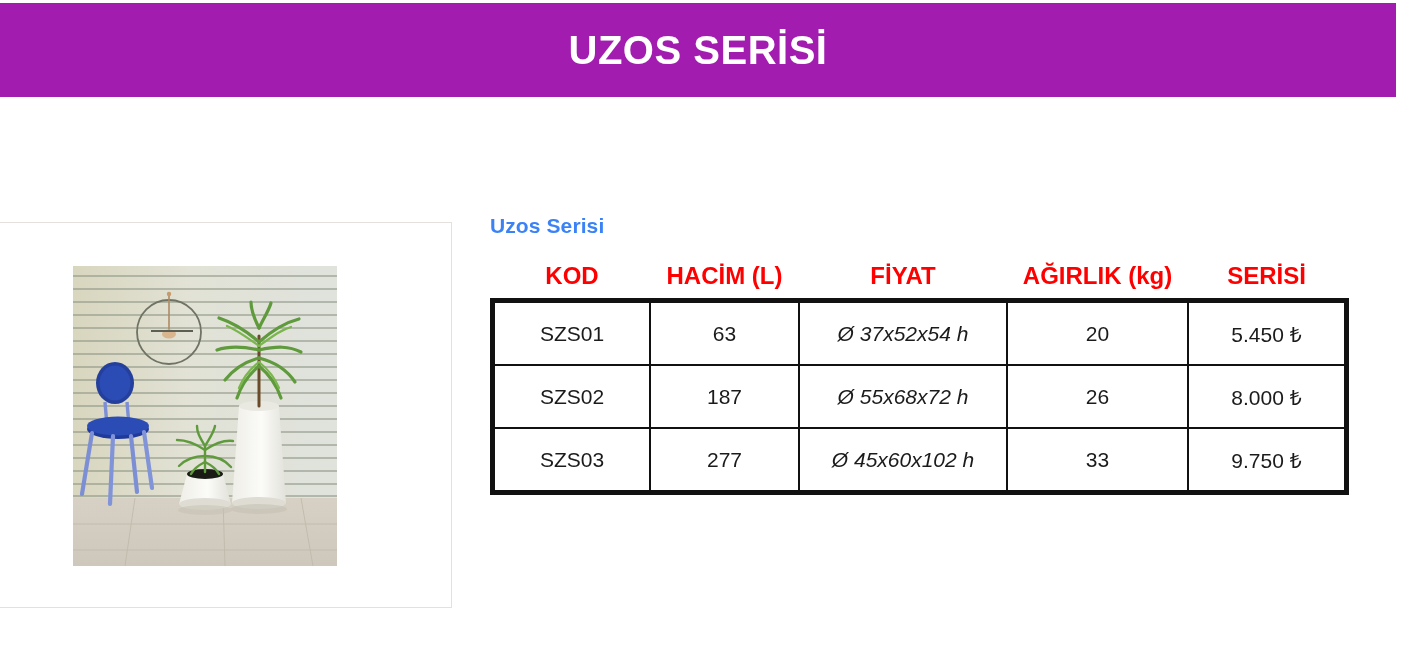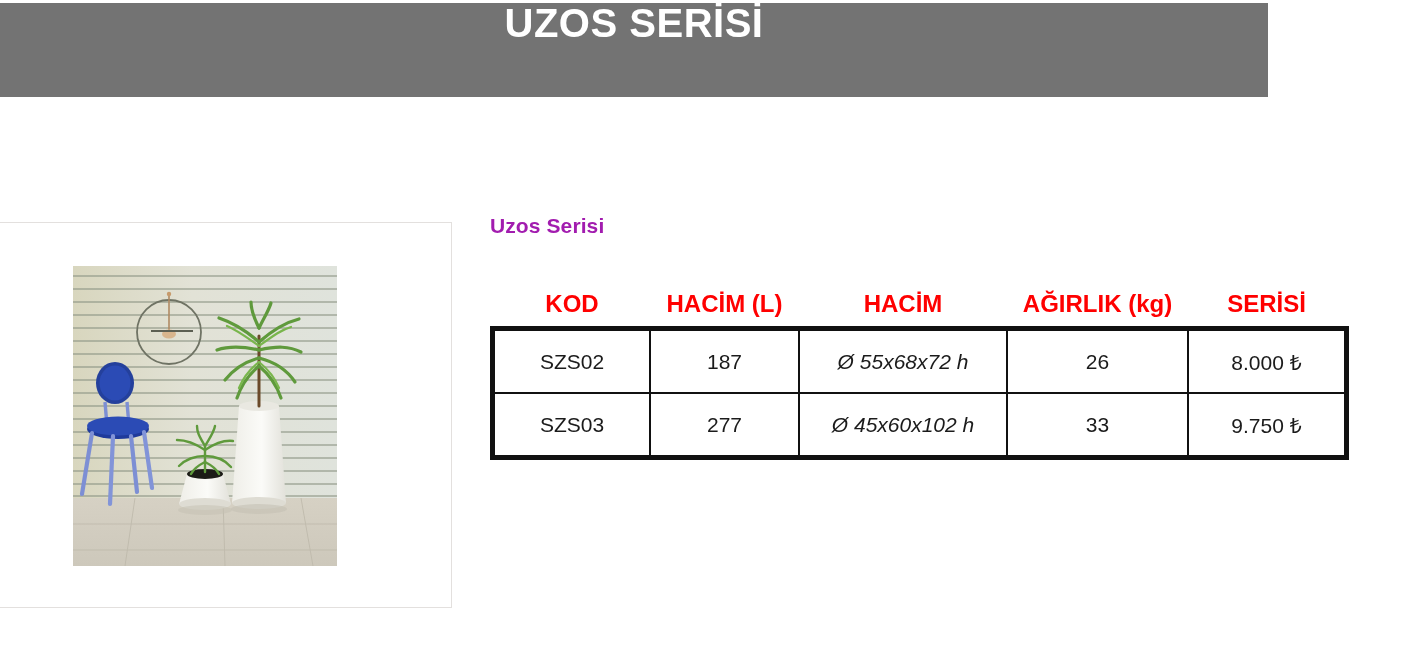--- a/index.html
+++ b/index.html
@@ -15,24 +15,25 @@
     overflow: hidden;
     font-family: "Liberation Sans", sans-serif;
     -webkit-font-smoothing: antialiased;
   }
 
   
   .banner {
     position: absolute;
     left: 0;
     top: 3px;
-    width: 1268px;
+    width: 1396px;
     height: 94px;
-    background: #737373;
+    background: #a21caf;
     display: flex;
+    align-items: center;
     justify-content: center;
   }
   .banner-title {
     color: #ffffff;
     font-family: "Liberation Sans", sans-serif;
     font-size: 40px;
     font-weight: bold;
     letter-spacing: 0.5px;
     line-height: 1;
     white-space: nowrap;
@@ -68,23 +69,23 @@
   .content {
     position: absolute;
     left: 490px;
     top: 215px;
     width: 880px;
   }
   .series-subtitle {
     font-family: "Liberation Sans", sans-serif;
     font-size: 21px;
     font-weight: bold;
-    color: #a21caf;
+    color: #3b82f6;
     letter-spacing: 0.1px;
-    margin: 0 0 56px 0;
+    margin: 0 0 28px 0;
     line-height: 1;
   }
 
   
   .spec-table {
     border-collapse: collapse;
     table-layout: fixed;
     width: 851px;
     margin-left: 3px;
   }
@@ -274,26 +275,33 @@
       <col class="c-kod">
       <col class="c-hacim">
       <col class="c-olcu">
       <col class="c-agirlik">
       <col class="c-fiyat">
     </colgroup>
     <thead>
       <tr>
         <th>KOD</th>
         <th>HACİM (L)</th>
-        <th>HACİM</th>
+        <th>FİYAT</th>
         <th>AĞIRLIK (kg)</th>
         <th>SERİSİ</th>
       </tr>
     </thead>
     <tbody>
+      <tr>
+        <td>SZS01</td>
+        <td>63</td>
+        <td class="dim">Ø 37x52x54 h</td>
+        <td>20</td>
+        <td>5.450 ₺</td>
+      </tr>
       <tr>
         <td>SZS02</td>
         <td>187</td>
         <td class="dim">Ø 55x68x72 h</td>
         <td>26</td>
         <td>8.000 ₺</td>
       </tr>
       <tr>
         <td>SZS03</td>
         <td>277</td>

